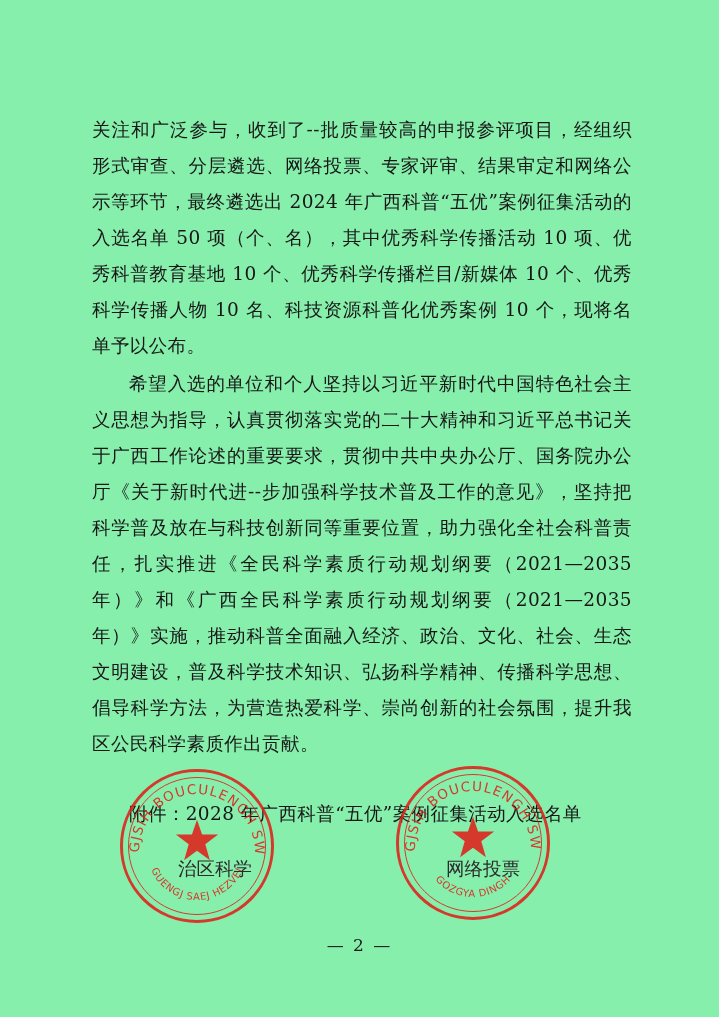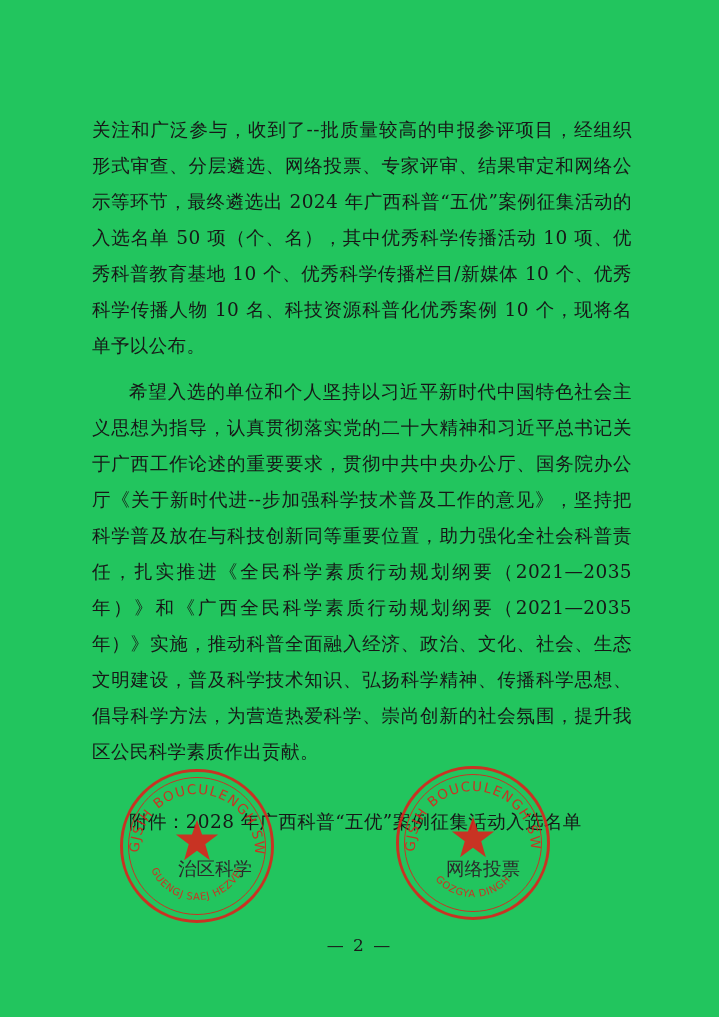--- a/index.html
+++ b/index.html
@@ -11,39 +11,39 @@
     width: 719px;
     height: 1017px;
     position: relative;
     font-family: "DejaVu Serif", "Liberation Serif", serif;
     color: #1a1a1a;
     overflow: hidden;
   }
   .page {
     position: absolute;
     inset: 0;
-    background: #22c55e;
+    background: #86efac;
   }
   .content {
     position: absolute;
     left: 92px;
     top: 112px;
     width: 540px;
   }
   .para {
     font-size: 18.5px;
     line-height: 36px;
     letter-spacing: 0.4px;
     text-align: justify;
     text-justify: inter-ideograph;
     margin: 0;
     color: #171717;
   }
   .para + .para {
-    margin-top: 10px;
+    margin-top: 2px;
   }
   .indent {
     text-indent: 37px;
   }
   .attach {
     margin-top: 34px;
     font-size: 18.5px;
     line-height: 36px;
     letter-spacing: 0.4px;
     text-indent: 37px;

